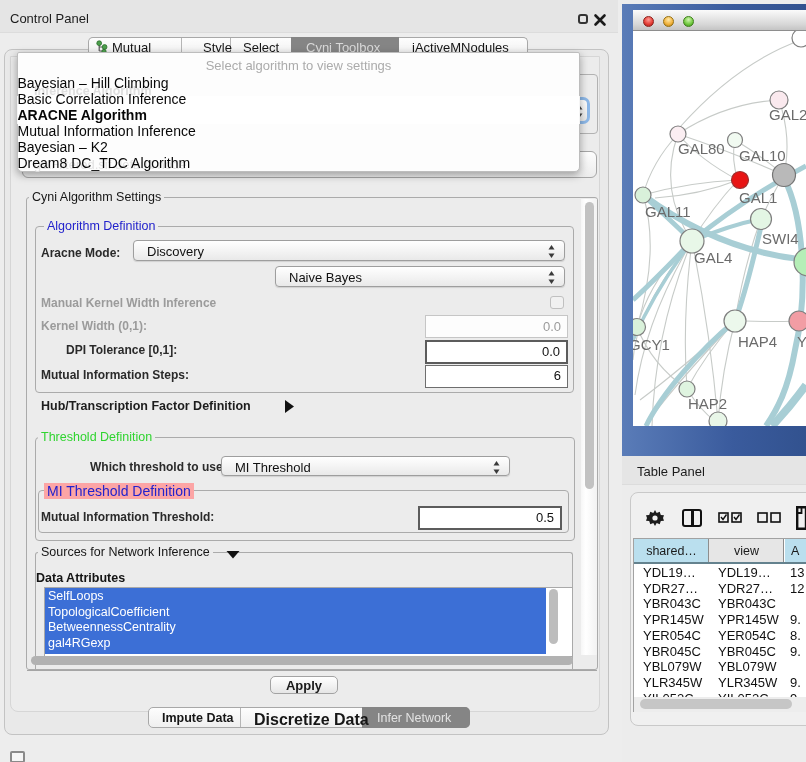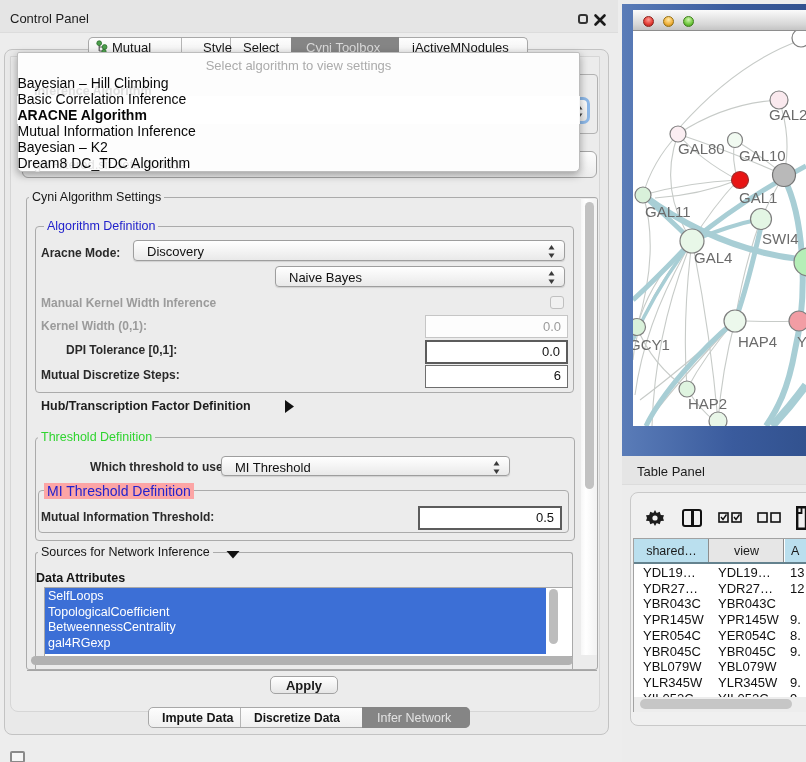--- a/index.html
+++ b/index.html
@@ -88,21 +88,21 @@
 
   <div class="lbl dis abs" style="left:41px;top:296px;">Manual Kernel Width Inference</div>
   <div class="abs" style="left:550px;top:296px;width:14px;height:13px;background:#f1f1f1;border:1px solid #c0c0c0;border-radius:3px;"></div>
 
   <div class="lbl dis abs" style="left:41px;top:319px;">Kernel Width (0,1):</div>
   <div class="field abs" style="left:425px;top:315px;width:143px;height:23px;border:1px solid #c6c6c6;color:#9b9b9b;line-height:21px;background:#fdfdfd;">0.0</div>
 
   <div class="lbl abs" style="left:41px;top:343px;margin-left:25px;">DPI Tolerance [0,1]:</div>
   <div class="field abs" style="left:425px;top:340px;width:143px;height:24px;border:2px solid #5c5c5c;line-height:20px;">0.0</div>
 
-  <div class="lbl abs" style="left:41px;top:368px;">Mutual Discretize Steps:</div>
+  <div class="lbl abs" style="left:41px;top:368px;">Mutual Information Steps:</div>
   <div class="field abs" style="left:425px;top:365px;width:143px;height:23px;border:1.5px solid #6e6e6e;line-height:20px;">6</div>
 
   <div class="abs" style="left:41px;top:399px;font-size:12.5px;font-weight:bold;color:#1d1d1d;">Hub/Transcription Factor Definition</div>
   <svg class="abs" style="left:283px;top:399px;" width="12" height="15" viewBox="0 0 12 15">
       <path d="M2 1 L11 7.5 L2 14 Z" fill="#111"></path>
     </svg>
 
   <div class="group" style="left:35px;top:437px;width:540px;height:104px;"></div>
   <div class="abs" style="left:38px;top:430px;background:#ececec;padding:0 3px;font-size:12.5px;color:#2fd42f;">Threshold Definition</div>
 
@@ -134,21 +134,21 @@
 
   <div class="abs" style="left:31px;top:656px;width:542px;height:9px;background:#b2b2b2;border-radius:5px;"></div>
   <div class="abs" style="left:27px;top:670px;width:570px;height:1px;background:#a5a5a5;"></div>
 
   <div class="abs" style="left:270px;top:676px;width:68px;height:18px;border:1px solid #a3a3a3;border-radius:5px;background:linear-gradient(#ffffff,#f0f0f0 60%,#e6e6e6);text-align:center;font-size:13px;font-weight:bold;color:#1a1a1a;line-height:17px;">Apply</div>
 
   <div class="abs" style="left:148px;top:707px;width:322px;height:21px;background:linear-gradient(#fdfdfd,#efefef);border:1px solid #a8a8a8;border-radius:5px;"></div>
   <div class="abs" style="left:240px;top:708px;width:1px;height:19px;background:#b5b5b5;"></div>
   <div class="abs" style="left:362px;top:707px;width:108px;height:21px;background:#858585;border-radius:0 5px 5px 0;"></div>
   <div class="abs" style="left:162px;top:711px;font-size:12.5px;font-weight:bold;color:#161616;">Impute Data</div>
-  <div class="abs" style="left:254px;top:711px;font-size:12px;font-weight:bold;color:#161616;">Discretize Data</div>
+  <div class="abs" style="left:254px;top:711px;font-size:16px;font-weight:bold;color:#161616;">Discretize Data</div>
   <div class="abs" style="left:377px;top:711px;font-size:12.5px;color:#e3e3e3;">Infer Network</div>
 
   <div class="abs" style="left:17px;top:52px;width:563px;height:120px;background:#fdfdfd;border:1px solid #bdbdbd;border-radius:2px 2px 5px 5px;box-shadow:0 3px 8px rgba(0,0,0,0.35);"></div>
   <div class="abs" style="left:17px;top:96px;width:563px;height:28px;background:#ffffff;opacity:0.85;"></div>
   <div class="abs" style="left:34px;top:84px;font-size:12.5px;font-weight:bold;color:#dedede;">Inference Algorithm</div>
   <div class="abs" style="left:34px;top:157px;font-size:13px;color:#e3e3e3;">galFiltered.sif default node</div>
   <div class="abs" style="left:17px;top:58px;width:563px;text-align:center;font-size:13px;color:#ababab;">Select algorithm to view settings</div>
   <div class="abs" style="left:17.5px;top:76px;font-size:14px;color:#070707;line-height:15.9px;">Bayesian – Hill Climbing<br>Basic Correlation Inference<br><b>ARACNE Algorithm</b><br>Mutual Information Inference<br>Bayesian – K2<br>Dream8 DC_TDC Algorithm</div>
 
   <div class="abs" style="left:622px;top:4px;width:184px;height:452px;background:linear-gradient(90deg,#5a7cb8,#3a5b9d 60%,#32528f);"></div>

